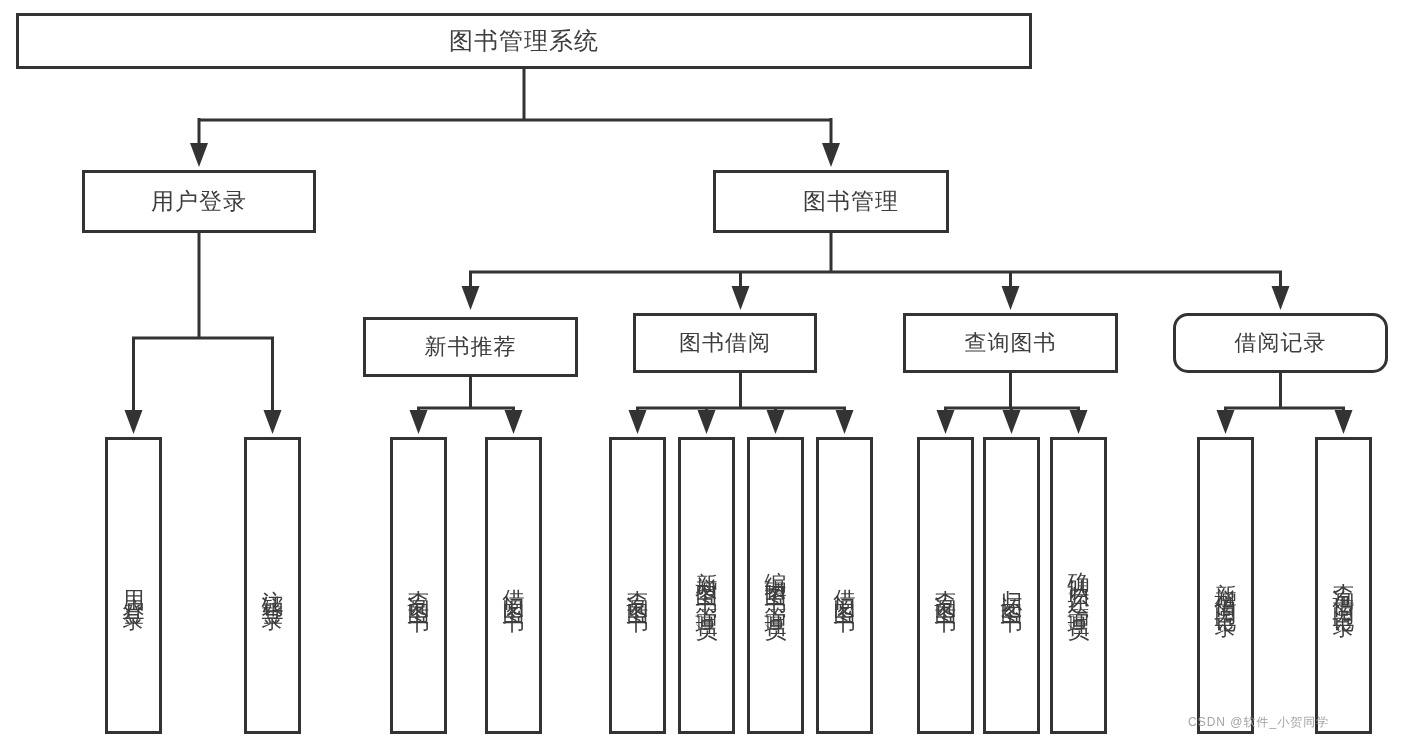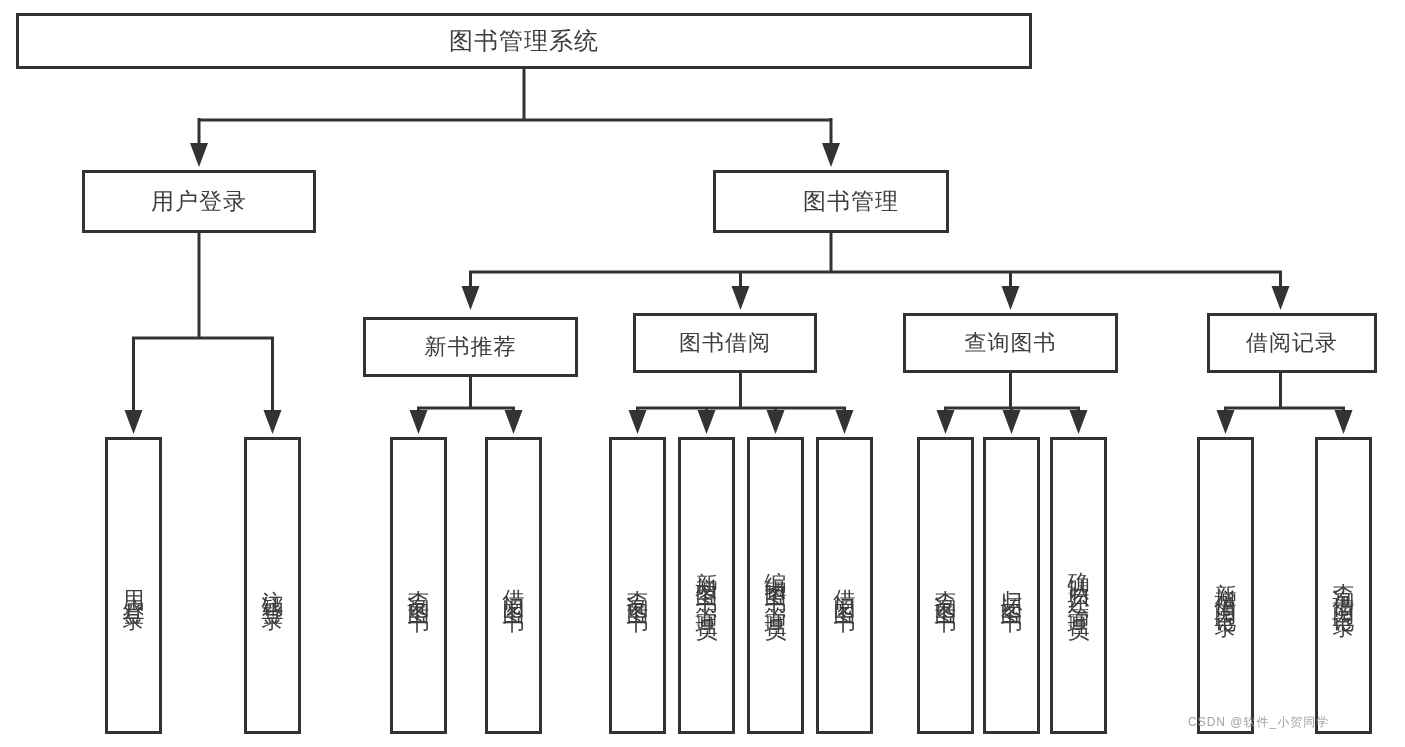--- a/index.html
+++ b/index.html
@@ -97,21 +97,21 @@
   </svg>
 
   <div class="node root" style="left:16px;top:13px;width:1016px;height:56px;">图书管理系统</div>
 
   <div class="node branch" style="left:82px;top:170px;width:234px;height:63px;">用户登录</div>
   <div class="node branch" style="left:713px;top:170px;width:236px;height:63px;padding-left:40px;">图书管理</div>
 
   <div class="node section" style="left:363px;top:317px;width:215px;height:60px;">新书推荐</div>
   <div class="node section" style="left:633px;top:313px;width:184px;height:60px;">图书借阅</div>
   <div class="node section" style="left:903px;top:313px;width:215px;height:60px;">查询图书</div>
-  <div class="node section" style="left:1207px;top:313px;width:170px;height:60px;">借阅记录</div>
+  <div class="node section" style="left:1173px;top:313px;width:215px;height:60px;border-radius:15px;">借阅记录</div>
 
   <div class="node leaf" style="left:105px;">
     <span class="vtext">用户登录</span>
   </div>
   <div class="node leaf" style="left:244px;">
     <span class="vtext">注销登录</span>
   </div>
 
   <div class="node leaf" style="left:390px;">
     <span class="vtext">查询图书</span>

